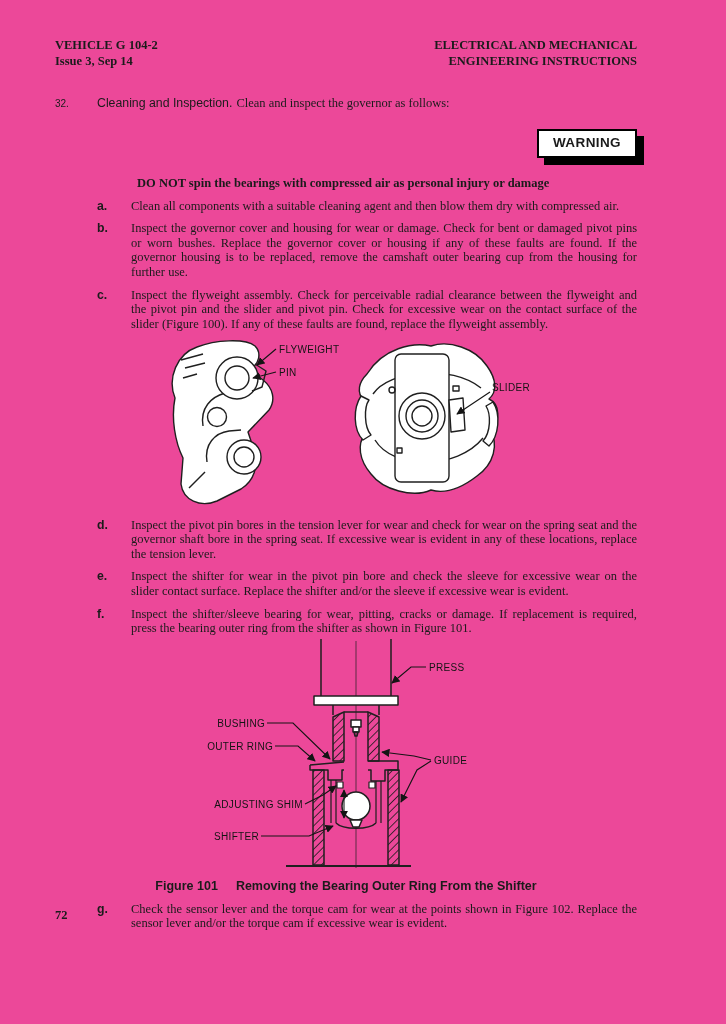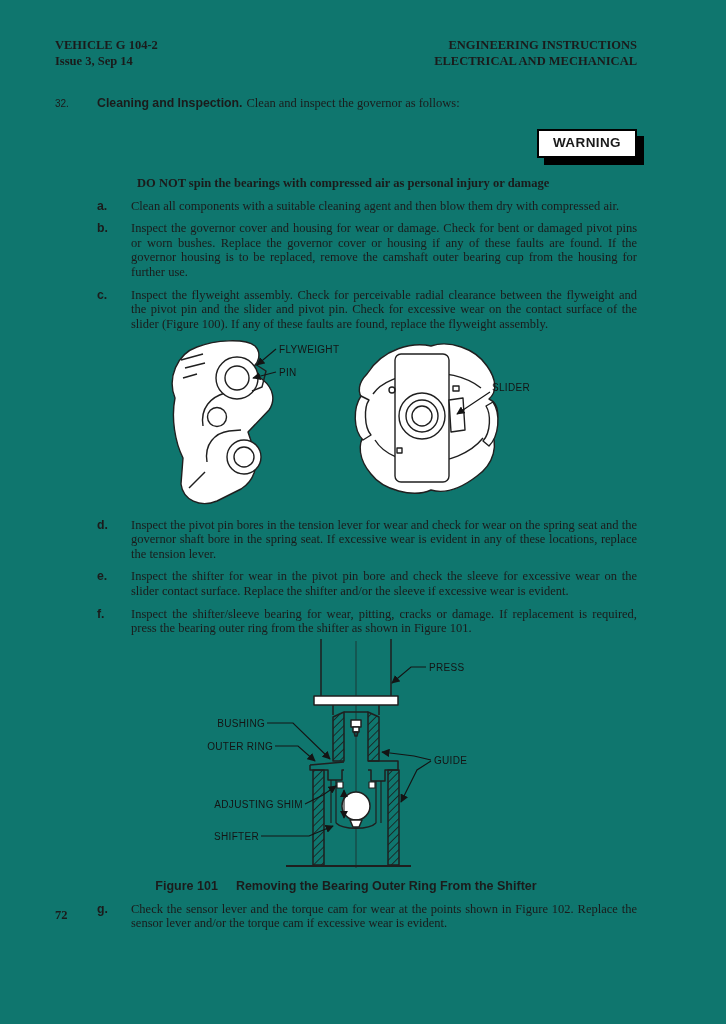--- a/index.html
+++ b/index.html
@@ -1,32 +1,32 @@
 <!DOCTYPE html>
 <html><head>
 <meta charset="utf-8">
 <style>
   html,body{margin:0;padding:0;background:#e8e8e8;}
   .page{
     position:relative;
     width:726px;height:1024px;
-    background:#0f766e;
+    background:#ec4899;
     color:#1b1b1b;
     font-family:"Liberation Serif", serif;
     font-size:12.5px;
     line-height:1.17;
     box-sizing:border-box;
     padding:38px 89px 0 55px;
     overflow:hidden;
   }
   .hdr{display:flex;justify-content:space-between;font-weight:bold;font-size:12.5px;line-height:1.26;}
   .hdr .right{text-align:right;}
   .section-heading{margin-top:26px;white-space:nowrap;}
   .sec-num{display:inline-block;width:42px;font-family:"Liberation Sans",sans-serif;font-weight:normal;font-size:10px;}
-  .sec-title{font-family:"Liberation Sans",sans-serif;font-weight:bold;font-size:12.3px;margin-right:4px;}
+  .sec-title{font-family:"Liberation Sans",sans-serif;font-weight:normal;font-size:12.3px;margin-right:4px;}
   .warn-wrap{margin-top:19px;text-align:right;}
   .warn-box{
     display:inline-block;
     border:2.5px solid #000;
     background:#fff;
     box-shadow:7px 7px 0 #000;
     padding:4px 14px 5px 14px;
     font-family:"Liberation Sans",sans-serif;
     font-weight:bold;font-size:13.5px;letter-spacing:.4px;
   }
@@ -52,22 +52,22 @@
 <body>
 
 <div class="page">
 
   <div class="hdr">
     <div class="left">
       <div>VEHICLE G 104-2</div>
       <div>Issue 3, Sep 14</div>
     </div>
     <div class="right">
+      <div>ELECTRICAL AND MECHANICAL</div>
       <div>ENGINEERING INSTRUCTIONS</div>
-      <div>ELECTRICAL AND MECHANICAL</div>
     </div>
   </div>
 
   <div class="section-heading">
     <span class="sec-num">32.</span><span class="sec-title">Cleaning and Inspection.</span><span>Clean and inspect the governor as follows:</span>
   </div>
 
   <div class="warn-wrap">
     <div class="warn-box">WARNING</div>
   </div>

